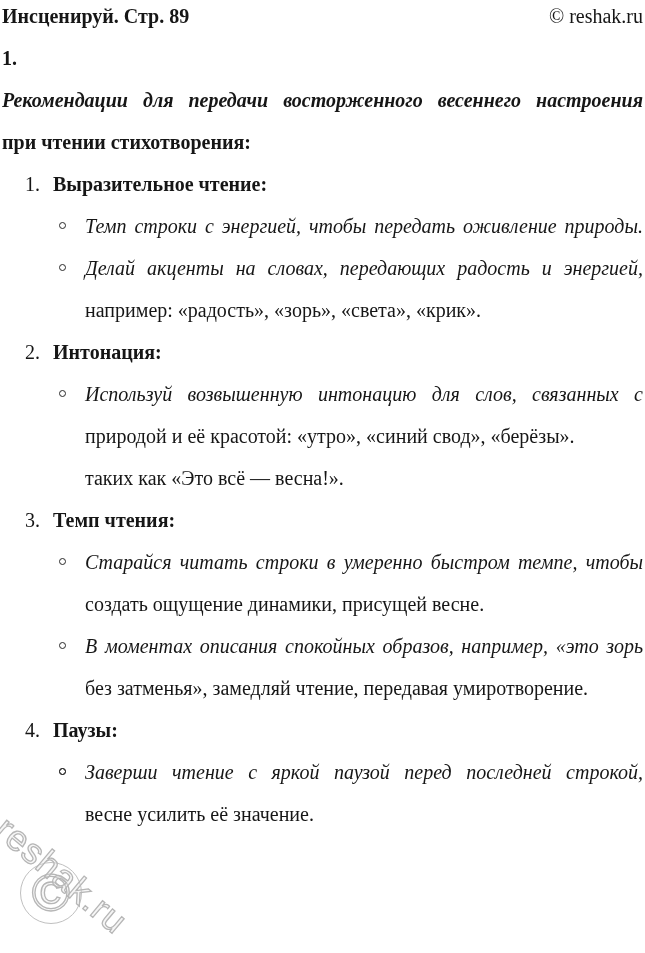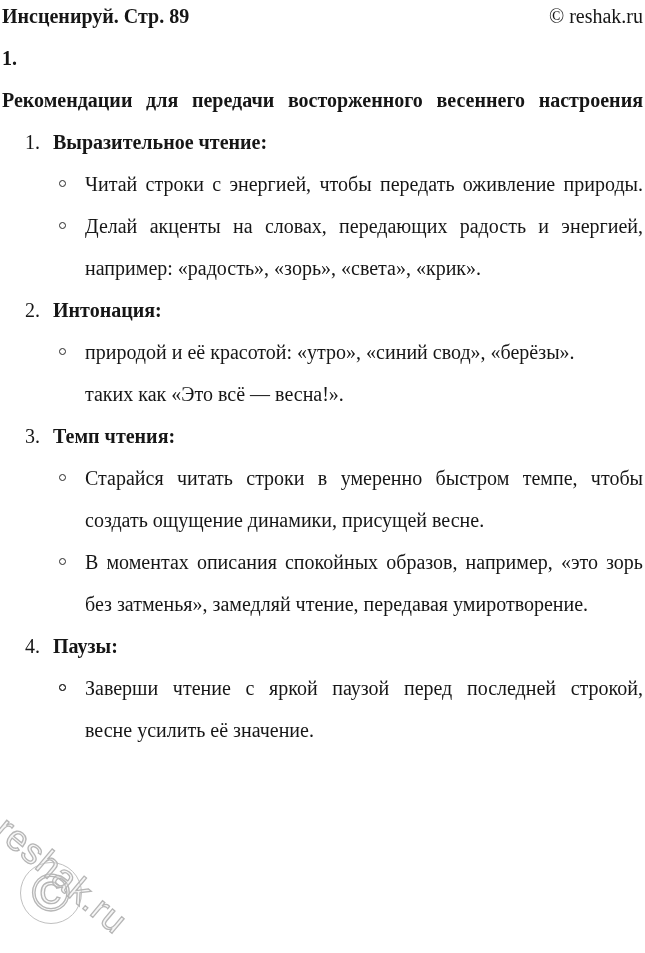--- a/index.html
+++ b/index.html
@@ -20,21 +20,21 @@
     margin-top: -5px;
   }
   .row {
     font-size: 20px;
     line-height: 42px;
     white-space: normal;
   }
   .b { font-weight: bold; }
 
   
-  .j { text-align: justify; text-align-last: justify; }
+  .j { text-align: justify; text-align-last: justify; font-style: italic; }
 
   
   .hdr { display: flex; justify-content: space-between; align-items: baseline; }
 
   
   .item-head .num {
     display: inline-block;
     margin-left: 23px;
     width: 28px;
     font-weight: normal;
@@ -102,41 +102,43 @@
 <div class="page">
 
   <div class="row hdr">
     <span class="b">Инсценируй. Стр. 89</span>
     <span>© reshak.ru</span>
   </div>
 
   <div class="row b">1.</div>
 
   <div class="row b j">Рекомендации для передачи восторженного весеннего настроения</div>
+  <div class="row b">при чтении стихотворения:</div>
 
   <div class="row item-head">
     <span class="num">1.</span><span class="b">Выразительное чтение:</span>
   </div>
   <div class="row bline j">
     <span class="marker"></span>
-    <span>Читай строки с энергией, чтобы передать оживление природы.</span>
+    <span>Темп строки с энергией, чтобы передать оживление природы.</span>
   </div>
   <div class="row bline j">
     <span class="marker"></span>
     <span>Делай акценты на словах, передающих радость и энергией,</span>
   </div>
   <div class="row bline">
     <span>например: «радость», «зорь», «света», «крик».</span>
   </div>
 
   <div class="row item-head">
     <span class="num">2.</span><span class="b">Интонация:</span>
   </div>
   <div class="row bline j">
     <span class="marker"></span>
+    <span>Используй возвышенную интонацию для слов, связанных с</span>
   </div>
   <div class="row bline">
     <span>природой и её красотой: «утро», «синий свод», «берёзы».</span>
   </div>
   <div class="row bline">
     <span>таких как «Это всё — весна!».</span>
   </div>
 
   <div class="row item-head">
     <span class="num">3.</span><span class="b">Темп чтения:</span>

